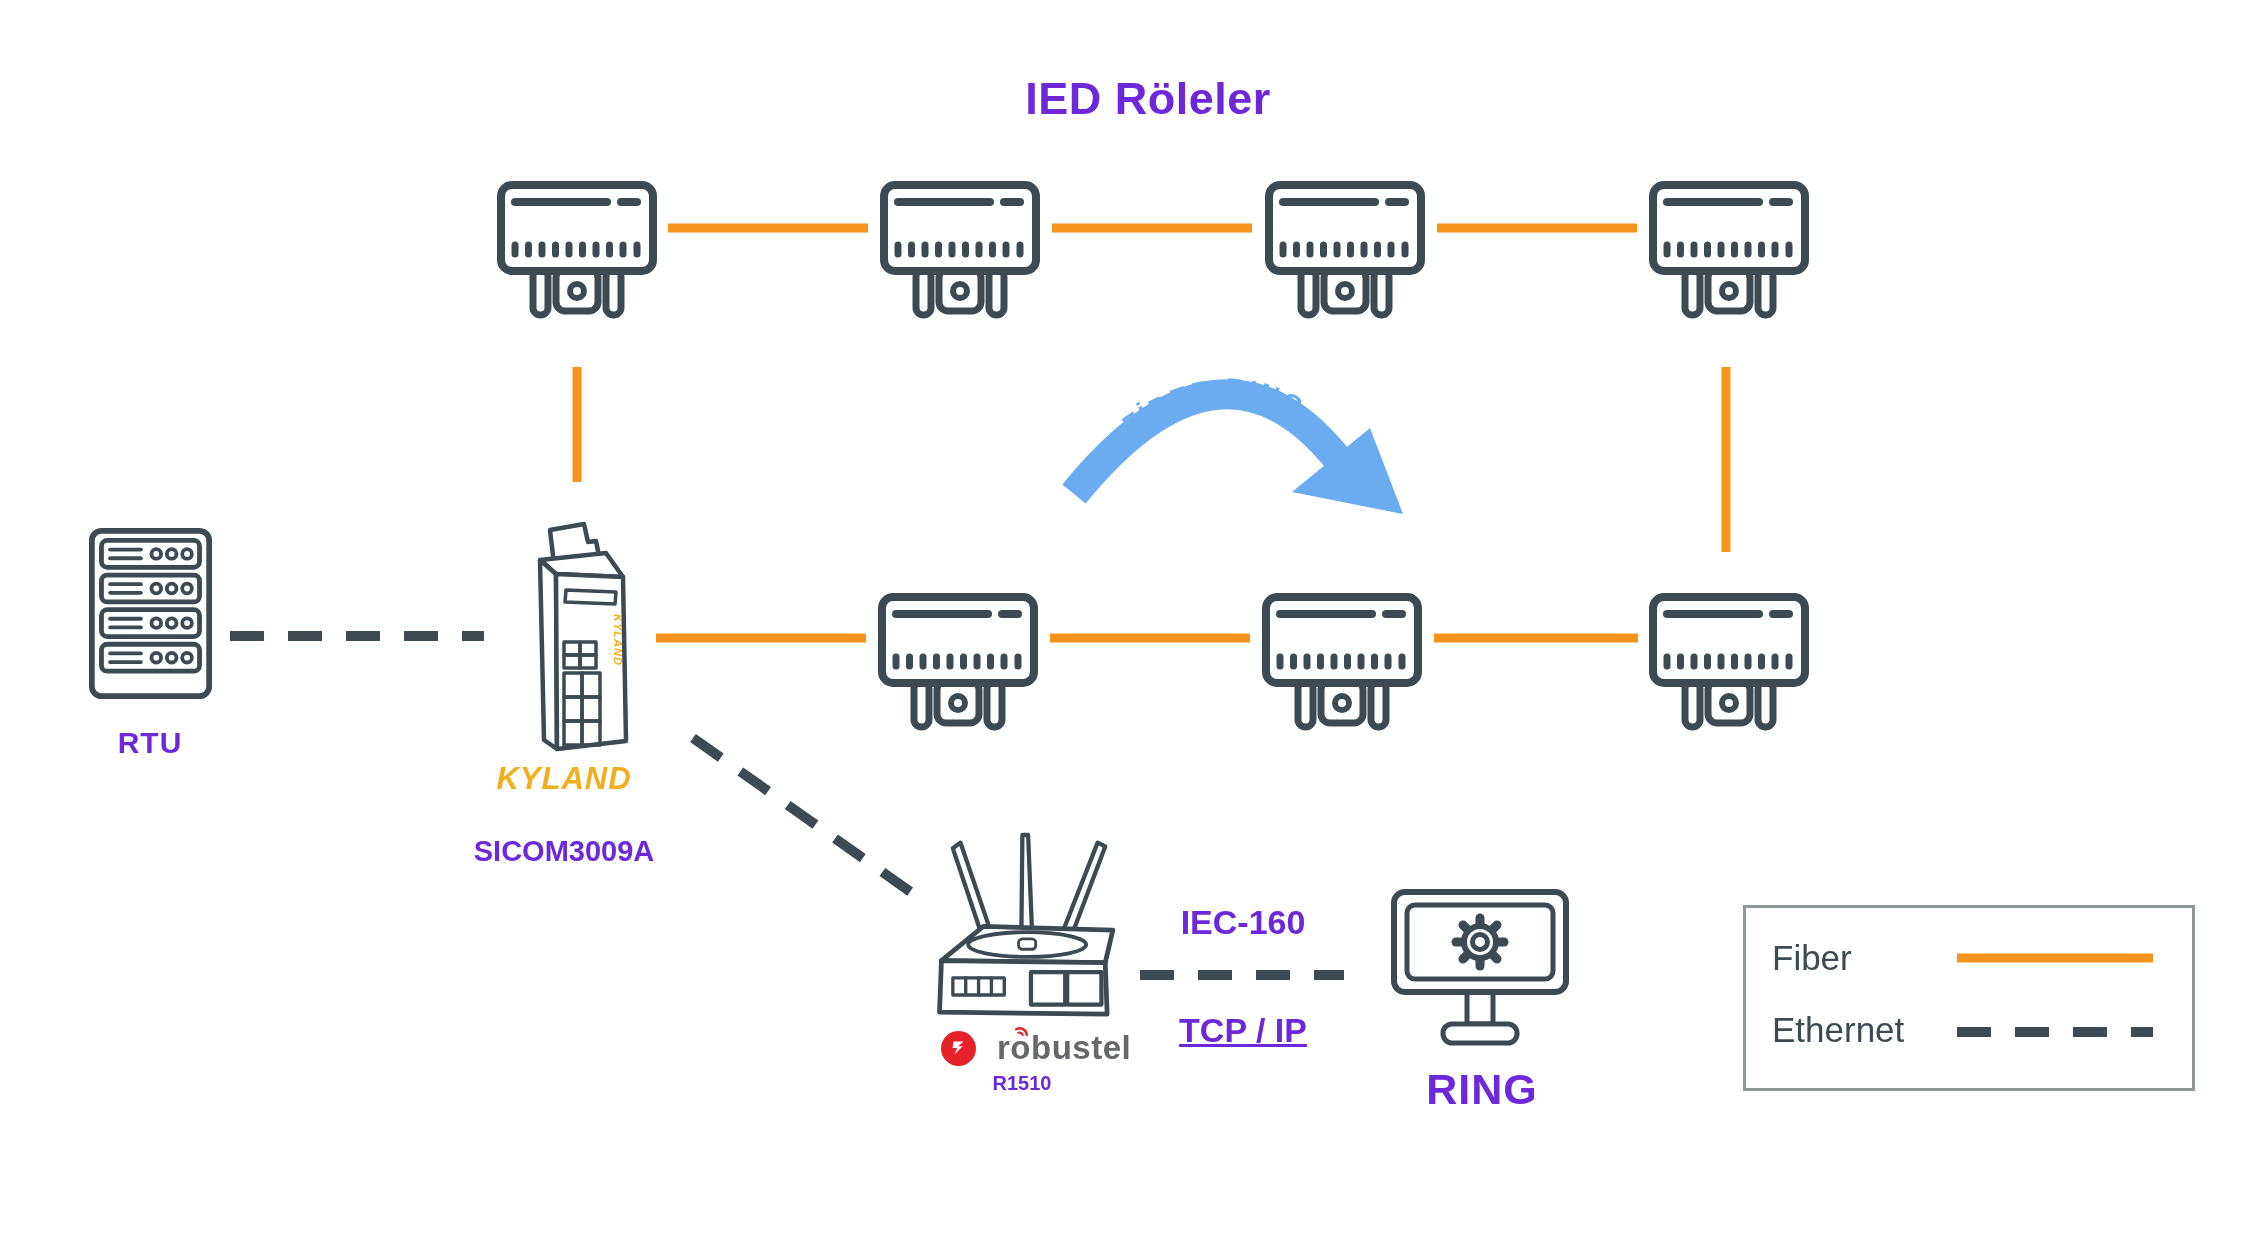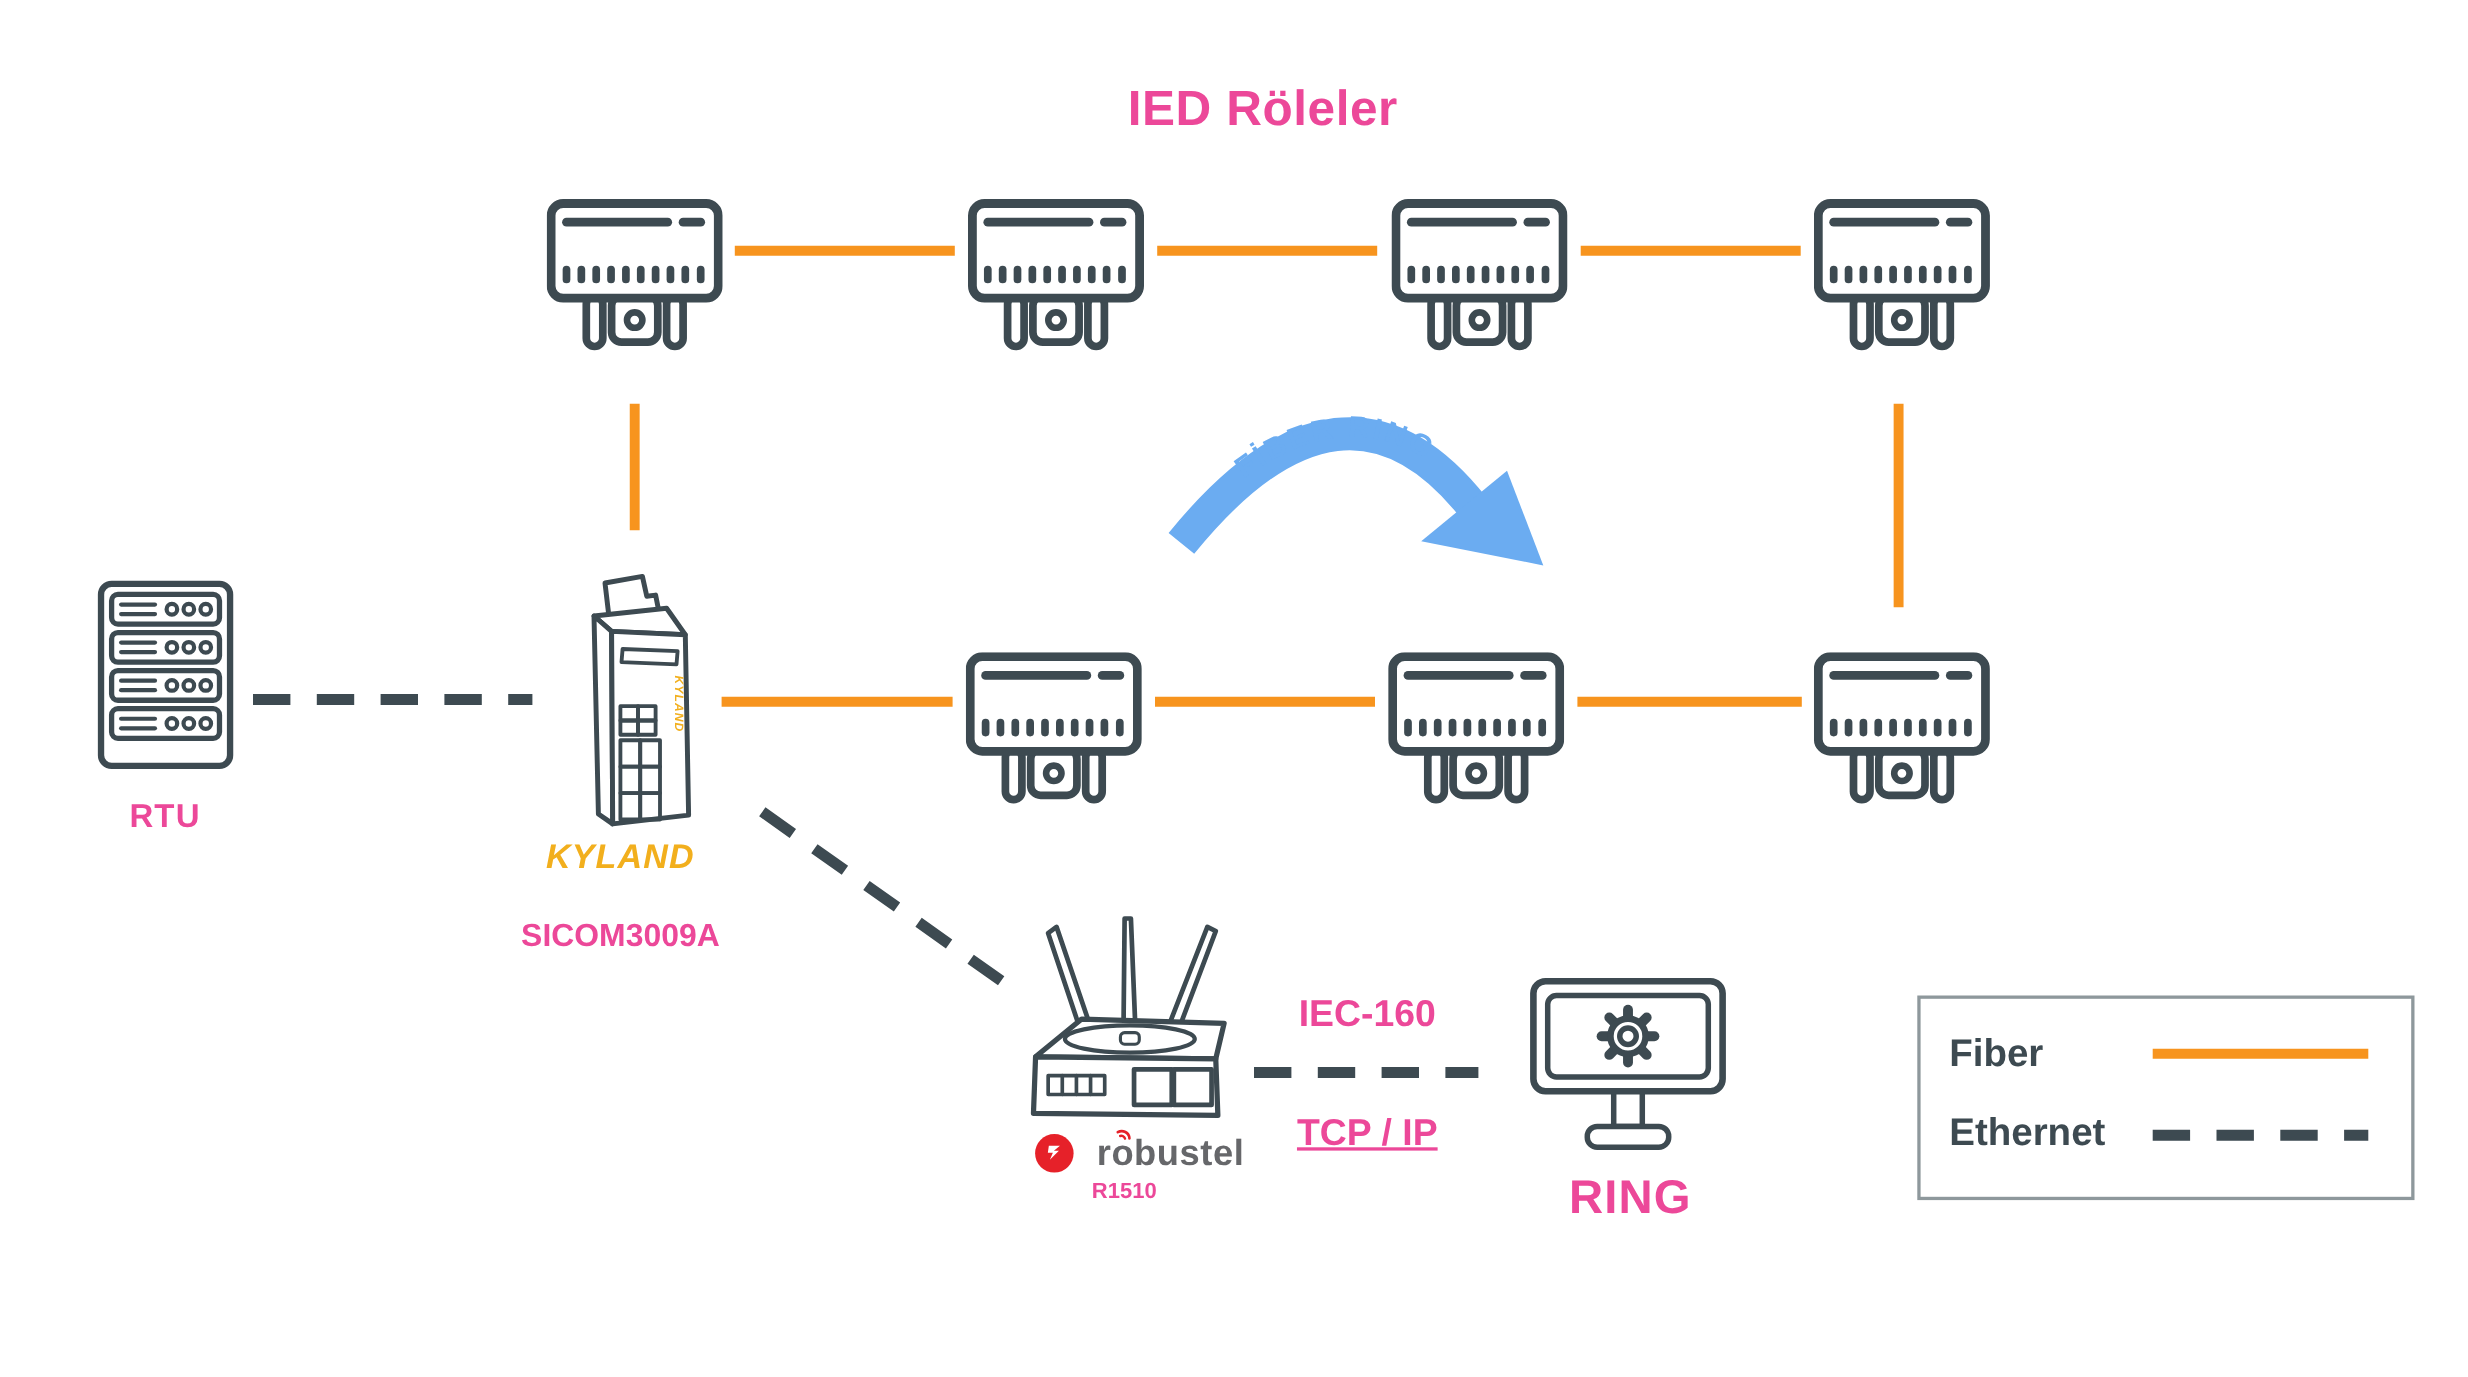--- a/index.html
+++ b/index.html
@@ -3,35 +3,35 @@
 <meta charset="utf-8">
 <style>
   * { margin:0; padding:0; box-sizing:border-box; }
   html,body { background:#ffffff; }
   body { font-family:"Liberation Sans", sans-serif; }
   .canvas {
     position:relative; width:2244px; height:1252px; background:#ffffff; overflow:hidden;
   }
   .wires { position:absolute; left:0; top:0; width:2244px; height:1252px; }
   .lbl {
-    position:absolute; color:#ec4899; font-weight:700; text-align:center;
+    position:absolute; color:#6d28d9; font-weight:700; text-align:center;
     line-height:1.1; white-space:nowrap;
   }
   .title { font-size:45px; letter-spacing:.5px; }
   .rtu-label { font-size:30px; letter-spacing:1px; }
   .kyland-logo { font-size:31px; font-style:italic; font-weight:800; color:#F2AF1D; letter-spacing:1px; }
   .sicom-label { font-size:29px;margin-top:24px; }
   .r1510-label { font-size:20px; }
   .scada-label { font-size:43px; letter-spacing:1px; }
   .proto-label { font-size:34px; }
   .legend {
     position:absolute; left:1743px; top:905px; width:452px; height:186px;
     border:3px solid #8E989C; background:transparent;
   }
-  .legend .lg-label { position:absolute; font-size:35px; color:#3D4A51; font-weight:700; }
+  .legend .lg-label { position:absolute; font-size:35px; color:#3D4A51; font-weight:400; }
   .lg-fiber { left:26px; top:30px; }
   .lg-eth  { left:26px; top:102px; }
   .robustel-row { position:absolute; left:941px; top:1029px; display:flex; align-items:center; gap:21px; }
   .robustel-circle { width:35px; height:35px; border-radius:50%; background:#E62129;
     display:flex; align-items:center; justify-content:center; position:relative; }
   .robustel-word { font-size:33px; color:#66676A; font-weight:600; letter-spacing:.5px; position:relative; }
   .wifi-arcs { position:absolute; left:14px; top:-6px; }
   svg text { font-family:"Liberation Sans", sans-serif; }
 </style>
 </head>

